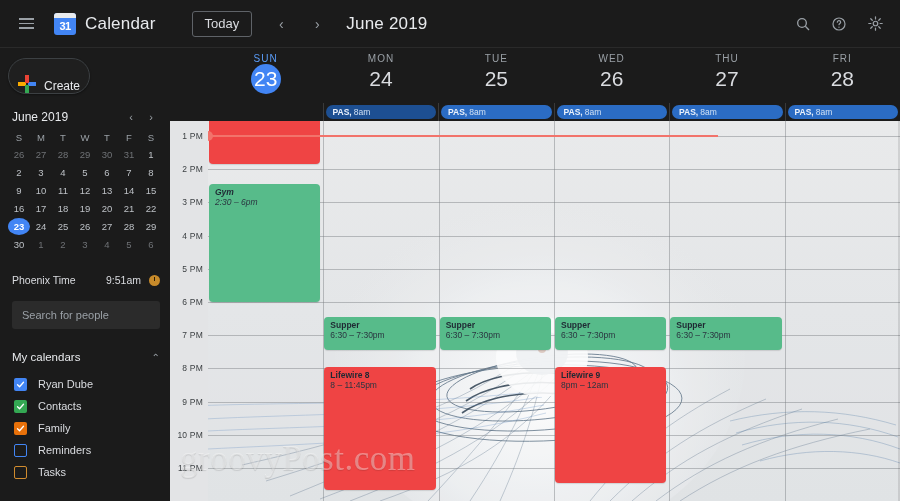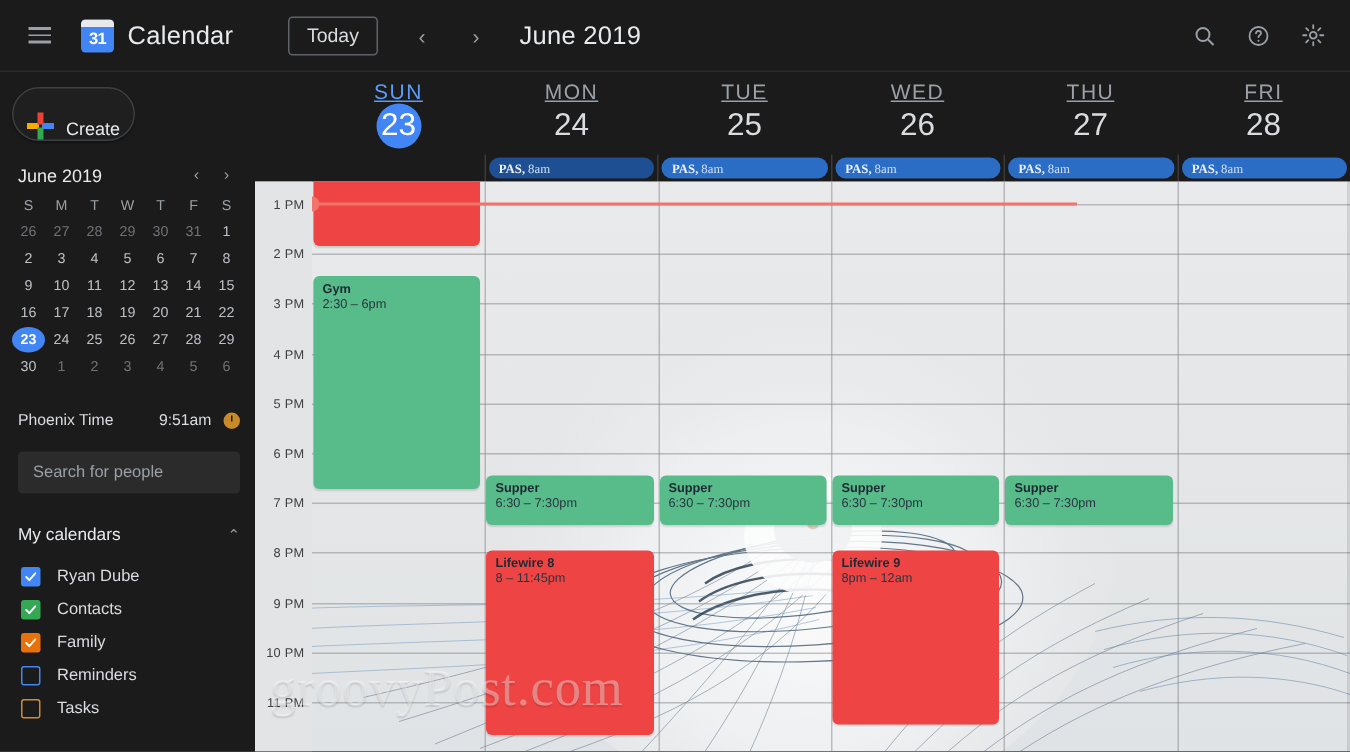--- a/index.html
+++ b/index.html
@@ -95,27 +95,27 @@
     justify-content: center; flex: 0 0 auto; }
   .cbx svg { display: block; }
   .cbx.empty { background: transparent; border: 1.5px solid #d08b2e; }
   .cbx.rem { background: transparent; border: 1.5px solid #4285f4; }
   .cal-name { margin-left: 11px; color: #dadce0; font-size: 11px; }
 
   
   .calwrap { position: absolute; left: 170px; top: 48px; width: 730px; height: 453px; background: #1b1b1b; }
   .dayhead { position: relative; height: 55px; display: flex; padding-left: 38px; }
   .dh { flex: 1; display: flex; flex-direction: column; align-items: center; padding-top: 5px; }
-  .dh .dow { font-size: 14px; color: #9aa0a6; letter-spacing: 1px; text-decoration: underline; }
+  .dh .dow { font-size: 10px; color: #9aa0a6; letter-spacing: 1px; }
   .dh .dnum { font-size: 21px; color: #dadce0; margin-top: 2px; line-height: 26px; }
   .dh.today .dow { color: #5a9cf8; }
   .dh.today .dnum { width: 30px; height: 30px; line-height: 30px; border-radius: 50%;
     background: #4285f4; color: #fff; text-align: center; margin-top: 0; }
 
-  .allday { position: relative; height: 18px; display: flex; padding-left: 38px; background: #1b1b1b; font-family: Liberation Serif, serif; }
+  .allday { position: relative; height: 18px; display: flex; padding-left: 38px; background: #1b1b1b; }
   .ad-col { flex: 1; position: relative; border-left: 1px solid #3a3a3a; }
   .ad-col:first-child { border-left: none; }
   .ad-chip { position: absolute; left: 2px; right: 2px; top: 2px; height: 14px;
     border-radius: 7px; background: #2b6cc4; color: #cfe0f5; font-size: 8.5px;
     display: flex; align-items: center; padding-left: 7px; overflow: hidden; cursor: pointer; }
   .ad-chip.dim { background: #1d4f92; }
   .ad-chip b { font-weight: bold; margin-right: 2px; color: #eaf1fb; }
 
   .gridarea { position: relative; height: 380px; overflow: hidden; background: #e9eaeb; }
   .bgart { position: absolute; left: 0; top: 0; width: 730px; height: 380px; opacity: .85; }
@@ -468,21 +468,21 @@
           <div class="hline" style="top: 347px;"></div>
           <div class="vline" style="left: 115.333px;"></div>
           <div class="vline" style="left: 230.667px;"></div>
           <div class="vline" style="left: 346px;"></div>
           <div class="vline" style="left: 461.333px;"></div>
           <div class="vline" style="left: 576.667px;"></div>
         </div>
       <div class="cols" id="cols">
           <div class="col">
             <div class="ev blue" style="top: -20px; height: 63px;"></div>
-            <div class="ev green" style="top: 63px; height: 142px;">
+            <div class="ev green" style="top: 63px; height: 118px; font-style: italic;">
               <div class="ttl">Gym</div>
               <div class="tm">2:30 – 6pm</div>
             </div>
             <div class="nowline" style="top: 14px;">
               <div class="nowdot"></div>
             </div>
           </div>
           <div class="col">
             <div class="ev green" style="top: 196px; height: 33px;">
               <div class="ttl">Supper</div>

